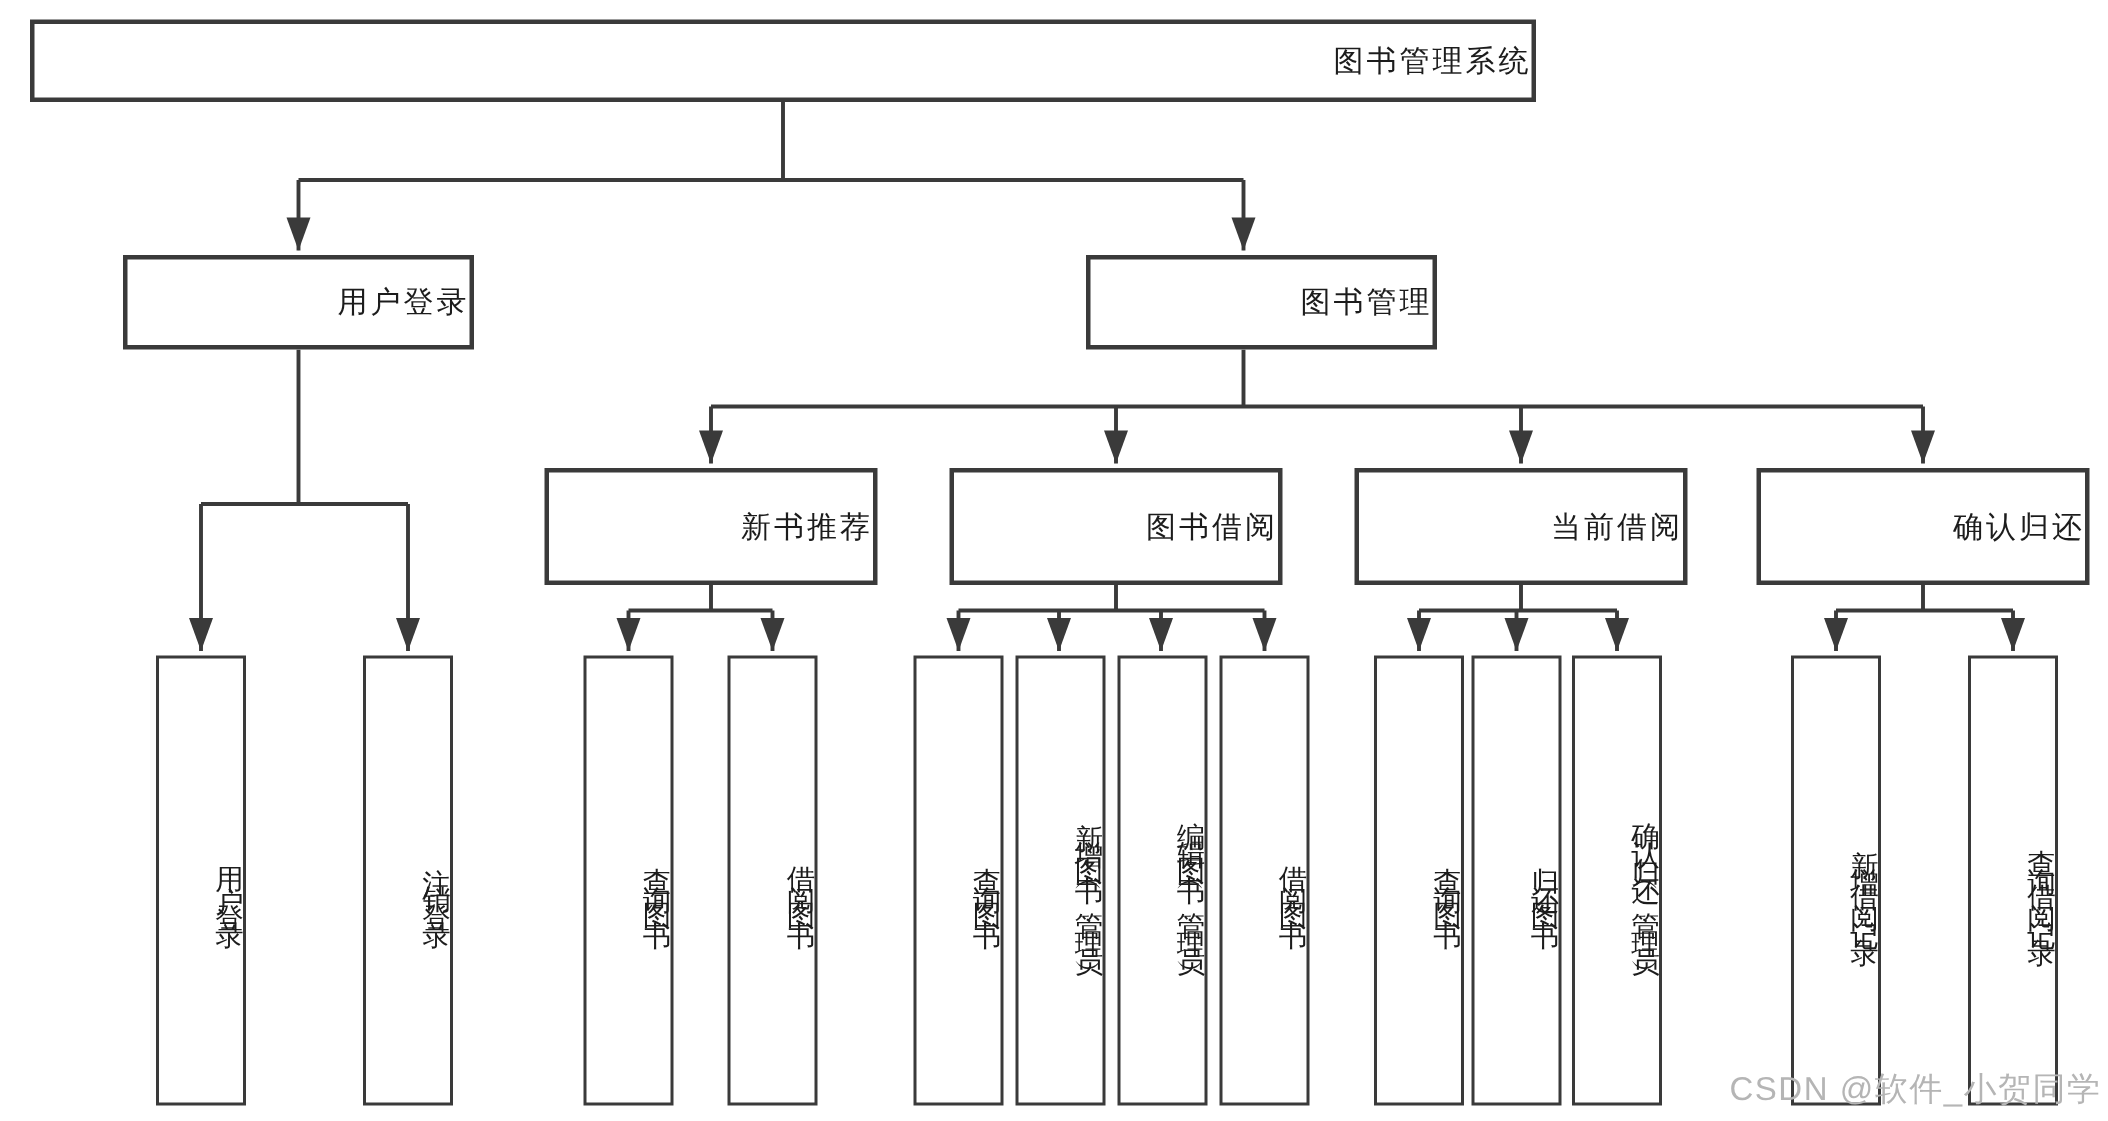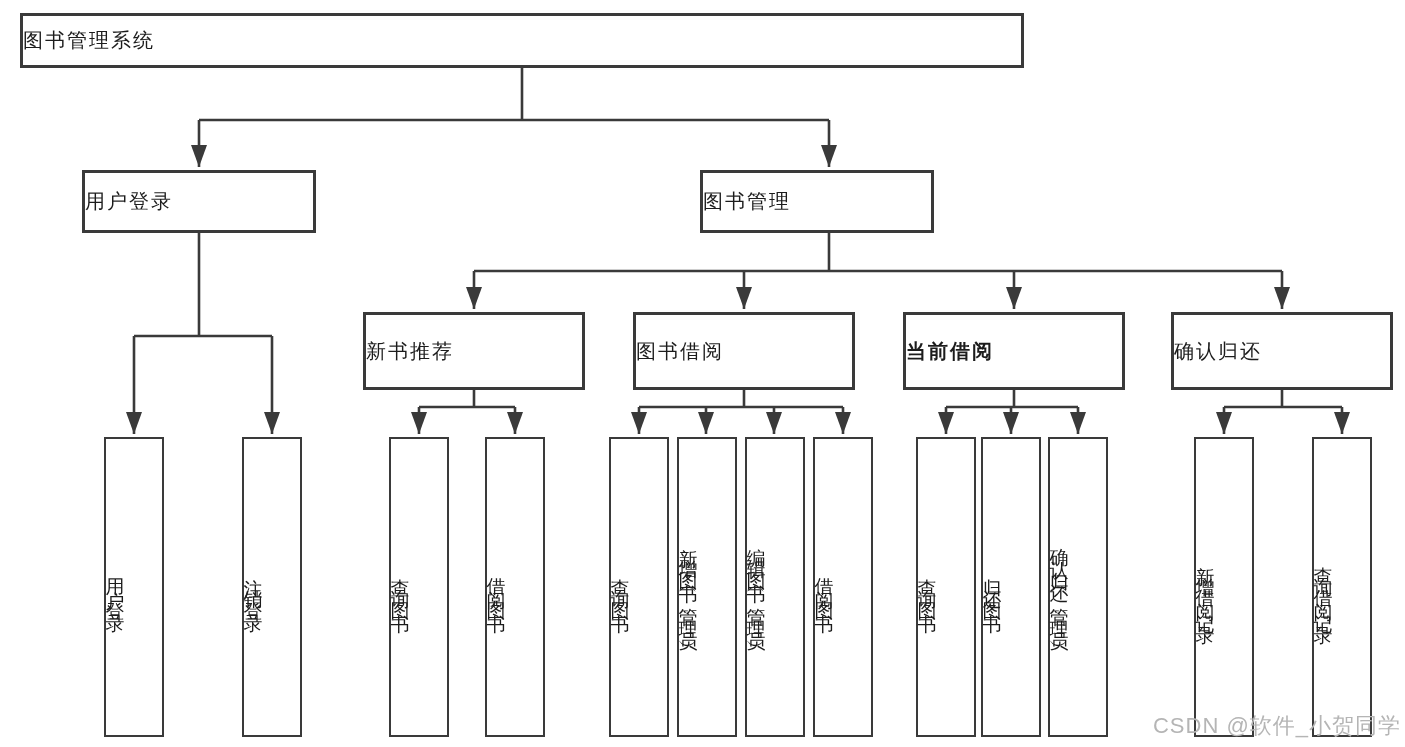--- a/index.html
+++ b/index.html
@@ -4,27 +4,27 @@
 <style>
   html,body { margin:0; padding:0; background:#ffffff; }
   .stage {
     position:relative; width:1405px; height:747px; background:#ffffff;
     font-family:"Liberation Sans", sans-serif; overflow:hidden;
   }
   svg.connectors { position:absolute; left:0; top:0; width:1405px; height:747px; }
   .ln { fill:none; stroke:#3a3a3a; stroke-width:2.6px; }
   .box {
     position:absolute; background:#ffffff; border:3px solid #3a3a3a;
-    display:flex; align-items:center; justify-content:flex-start;
+    display:flex; align-items:center; justify-content:flex-end;
     color:#1c1c1c; box-sizing:border-box;
   }
   .hdr { font-size:20px; letter-spacing:2px; white-space:nowrap; }
   .root-box { left:20px; top:13px; width:1004px; height:55px; }
   .l2-user  { left:82px;  top:170px; width:234px; height:63px; }
-  .l2-book  { left:700px; top:170px; width:234px; height:63px; }
+  .l2-book  { left:724px; top:170px; width:234px; height:63px; }
   .l3 { top:312px; width:222px; height:78px; }
   .leaf {
     top:437px; width:60px; height:300px; border-width:2.5px;
   }
   .leaf span {
     writing-mode:vertical-rl; text-orientation:mixed;
     font-size:19px; letter-spacing:12px; line-height:1.0; color:#1c1c1c;
   }
   .watermark {
     position:absolute; right:4px; bottom:6px; font-size:22px;
@@ -87,21 +87,21 @@
   <div class="box l2-book hdr">
     <span>图书管理</span>
   </div>
 
   <div class="box l3 hdr" style="left:363px;">
     <span>新书推荐</span>
   </div>
   <div class="box l3 hdr" style="left:633px;">
     <span>图书借阅</span>
   </div>
-  <div class="box l3 hdr" style="left:903px;font-weight:bold;">
+  <div class="box l3 hdr" style="left:903px;">
     <span>当前借阅</span>
   </div>
   <div class="box l3 hdr" style="left:1171px;">
     <span>确认归还</span>
   </div>
 
   <div class="box leaf" style="left:104px;">
     <span>用户登录</span>
   </div>
   <div class="box leaf" style="left:242px;">

